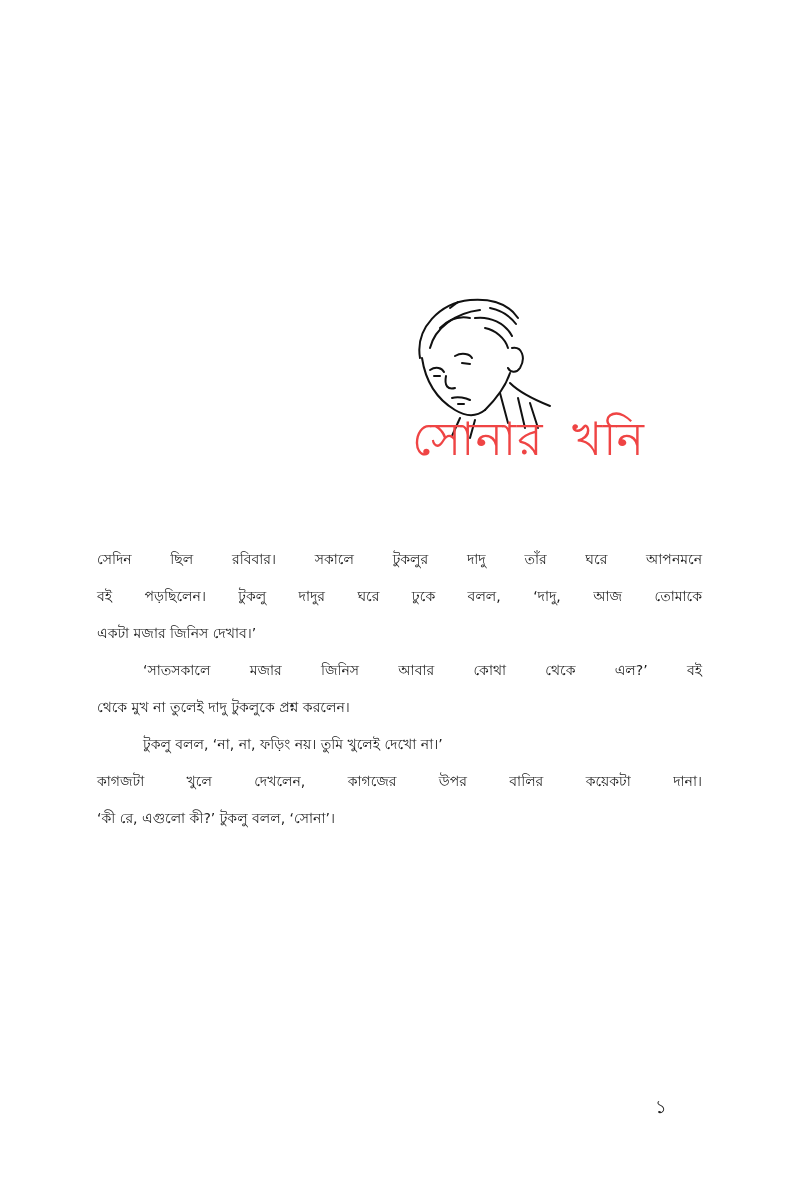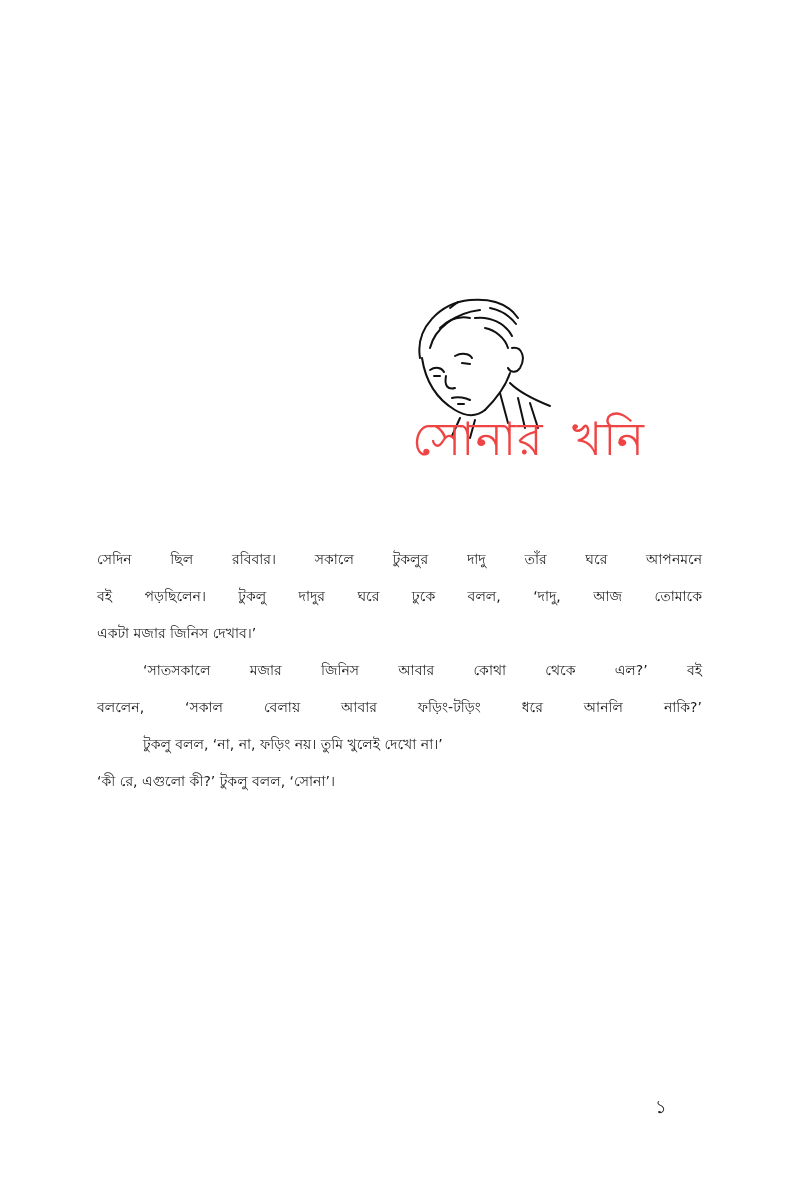--- a/index.html
+++ b/index.html
@@ -105,18 +105,19 @@
   </svg>
 </div>
 
 <div class="chapter-title">সোনার খনি</div>
 
 <div class="body-text">
   <span class="line">সেদিন ছিল রবিবার। সকালে টুকলুর দাদু তাঁর ঘরে আপনমনে</span>
   <span class="line">বই পড়ছিলেন। টুকলু দাদুর ঘরে ঢুকে বলল, ‘দাদু, আজ তোমাকে</span>
   <span class="line last">একটা মজার জিনিস দেখাব।’</span>
   <span class="line indent">‘সাতসকালে মজার জিনিস আবার কোথা থেকে এল?’ বই</span>
-  <span class="line">বললেন, ‘সকাল বেলায় আবার ফড়িং-টড়িং ধরে আনলি নাকি?’</span>
+  <span class="line last">থেকে মুখ না তুলেই দাদু টুকলুকে প্রশ্ন করলেন।</span>
   <span class="line indent last">টুকলু বলল, ‘না, না, ফড়িং নয়। তুমি খুলেই দেখো না।’</span>
+  <span class="line">কাগজটা খুলে দেখলেন, কাগজের উপর বালির কয়েকটা দানা।</span>
   <span class="line last">‘কী রে, এগুলো কী?’ টুকলু বলল, ‘সোনা’।</span>
 </div>
 
 <div class="page-number">১</div>
 
 </body></html>

